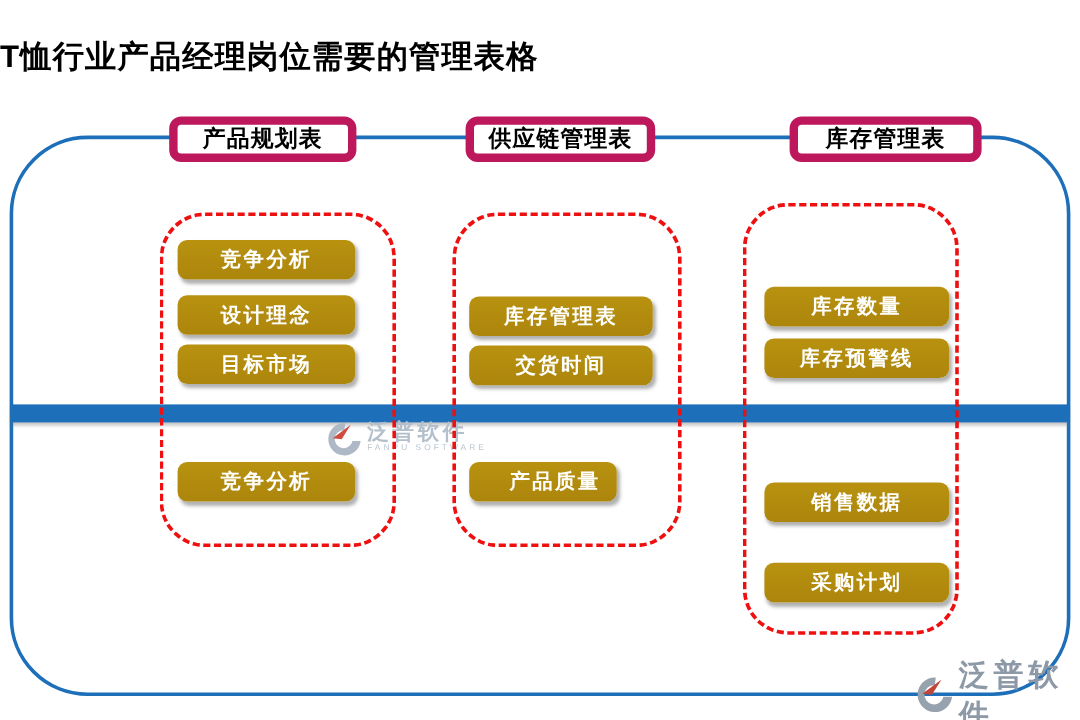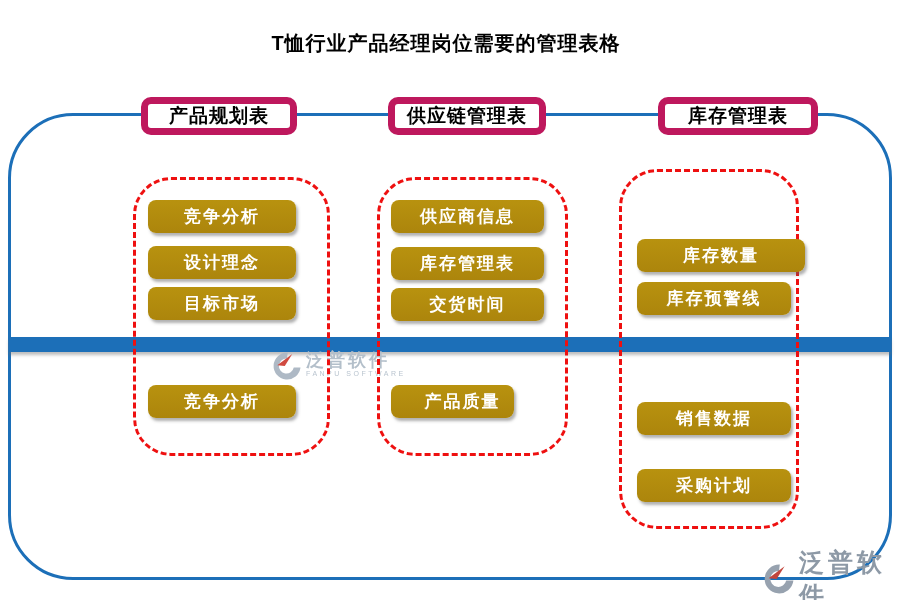--- a/index.html
+++ b/index.html
@@ -1,22 +1,22 @@
 <!DOCTYPE html>
 <html><head>
 <meta charset="utf-8">
 <style>
   html,body{margin:0;padding:0;background:#ffffff;}
   .canvas{
     position:relative;width:900px;height:600px;background:#ffffff;overflow:hidden;
     font-family:"Liberation Sans","DejaVu Sans",sans-serif;
   }
   .title{
-    position:absolute;left:0;top:30px;width:892px;text-align:center;
-    font-size:20px;font-weight:bold;color:#000;letter-spacing:1px;
+    position:absolute;left:0;top:30px;width:892px;
+    font-size:26px;font-weight:bold;color:#000;letter-spacing:1px;
   }
   .outer-rect{
     position:absolute;left:8px;top:113px;width:884px;height:467px;
     border:3px solid #1c6fb8;border-radius:65px;box-sizing:border-box;
     background:transparent;z-index:1;
   }
   .band{
     position:absolute;left:9px;top:337px;width:882px;height:15px;
     background:#1c6fb8;box-shadow:0 3px 3px rgba(110,110,110,.45);z-index:2;
   }
@@ -63,26 +63,25 @@
 
   <div class="dashed" style="left:133px;top:177px;width:197px;height:279px;"></div>
   <div class="dashed" style="left:377px;top:177px;width:191px;height:279px;"></div>
   <div class="dashed" style="left:619px;top:169px;width:180px;height:360px;"></div>
 
   <div class="btn" style="left:148px;top:200px;width:148px;">竞争分析</div>
   <div class="btn" style="left:148px;top:246px;width:148px;">设计理念</div>
   <div class="btn" style="left:148px;top:287px;width:148px;">目标市场</div>
   <div class="btn" style="left:148px;top:385px;width:148px;">竞争分析</div>
 
-  <div class="btn" style="left:391px;top:200px;width:153px;">供应商信息</div>
   <div class="btn" style="left:391px;top:247px;width:153px;">库存管理表</div>
   <div class="btn" style="left:391px;top:288px;width:153px;">交货时间</div>
   <div class="btn" style="left:391px;top:385px;width:123px;padding-left:20px;">产品质量</div>
 
-  <div class="btn" style="left:637px;top:239px;width:168px;">库存数量</div>
+  <div class="btn" style="left:637px;top:239px;width:154px;">库存数量</div>
   <div class="btn" style="left:637px;top:282px;width:154px;">库存预警线</div>
   <div class="btn" style="left:637px;top:402px;width:154px;">销售数据</div>
   <div class="btn" style="left:637px;top:469px;width:154px;">采购计划</div>
 
   <div class="wm wm-center">
     <svg class="wm-logo" viewBox="0 0 40 40">
       <path fill="#aeb9c5" d="M21 2 a18 18 0 1 0 17 20 l-9 0 a10 10 0 1 1 -9 -12 z"></path>
       <path fill="#d04a40" d="M7 19 L27 4 L17 20 Z"></path>
     </svg>
     <div>

